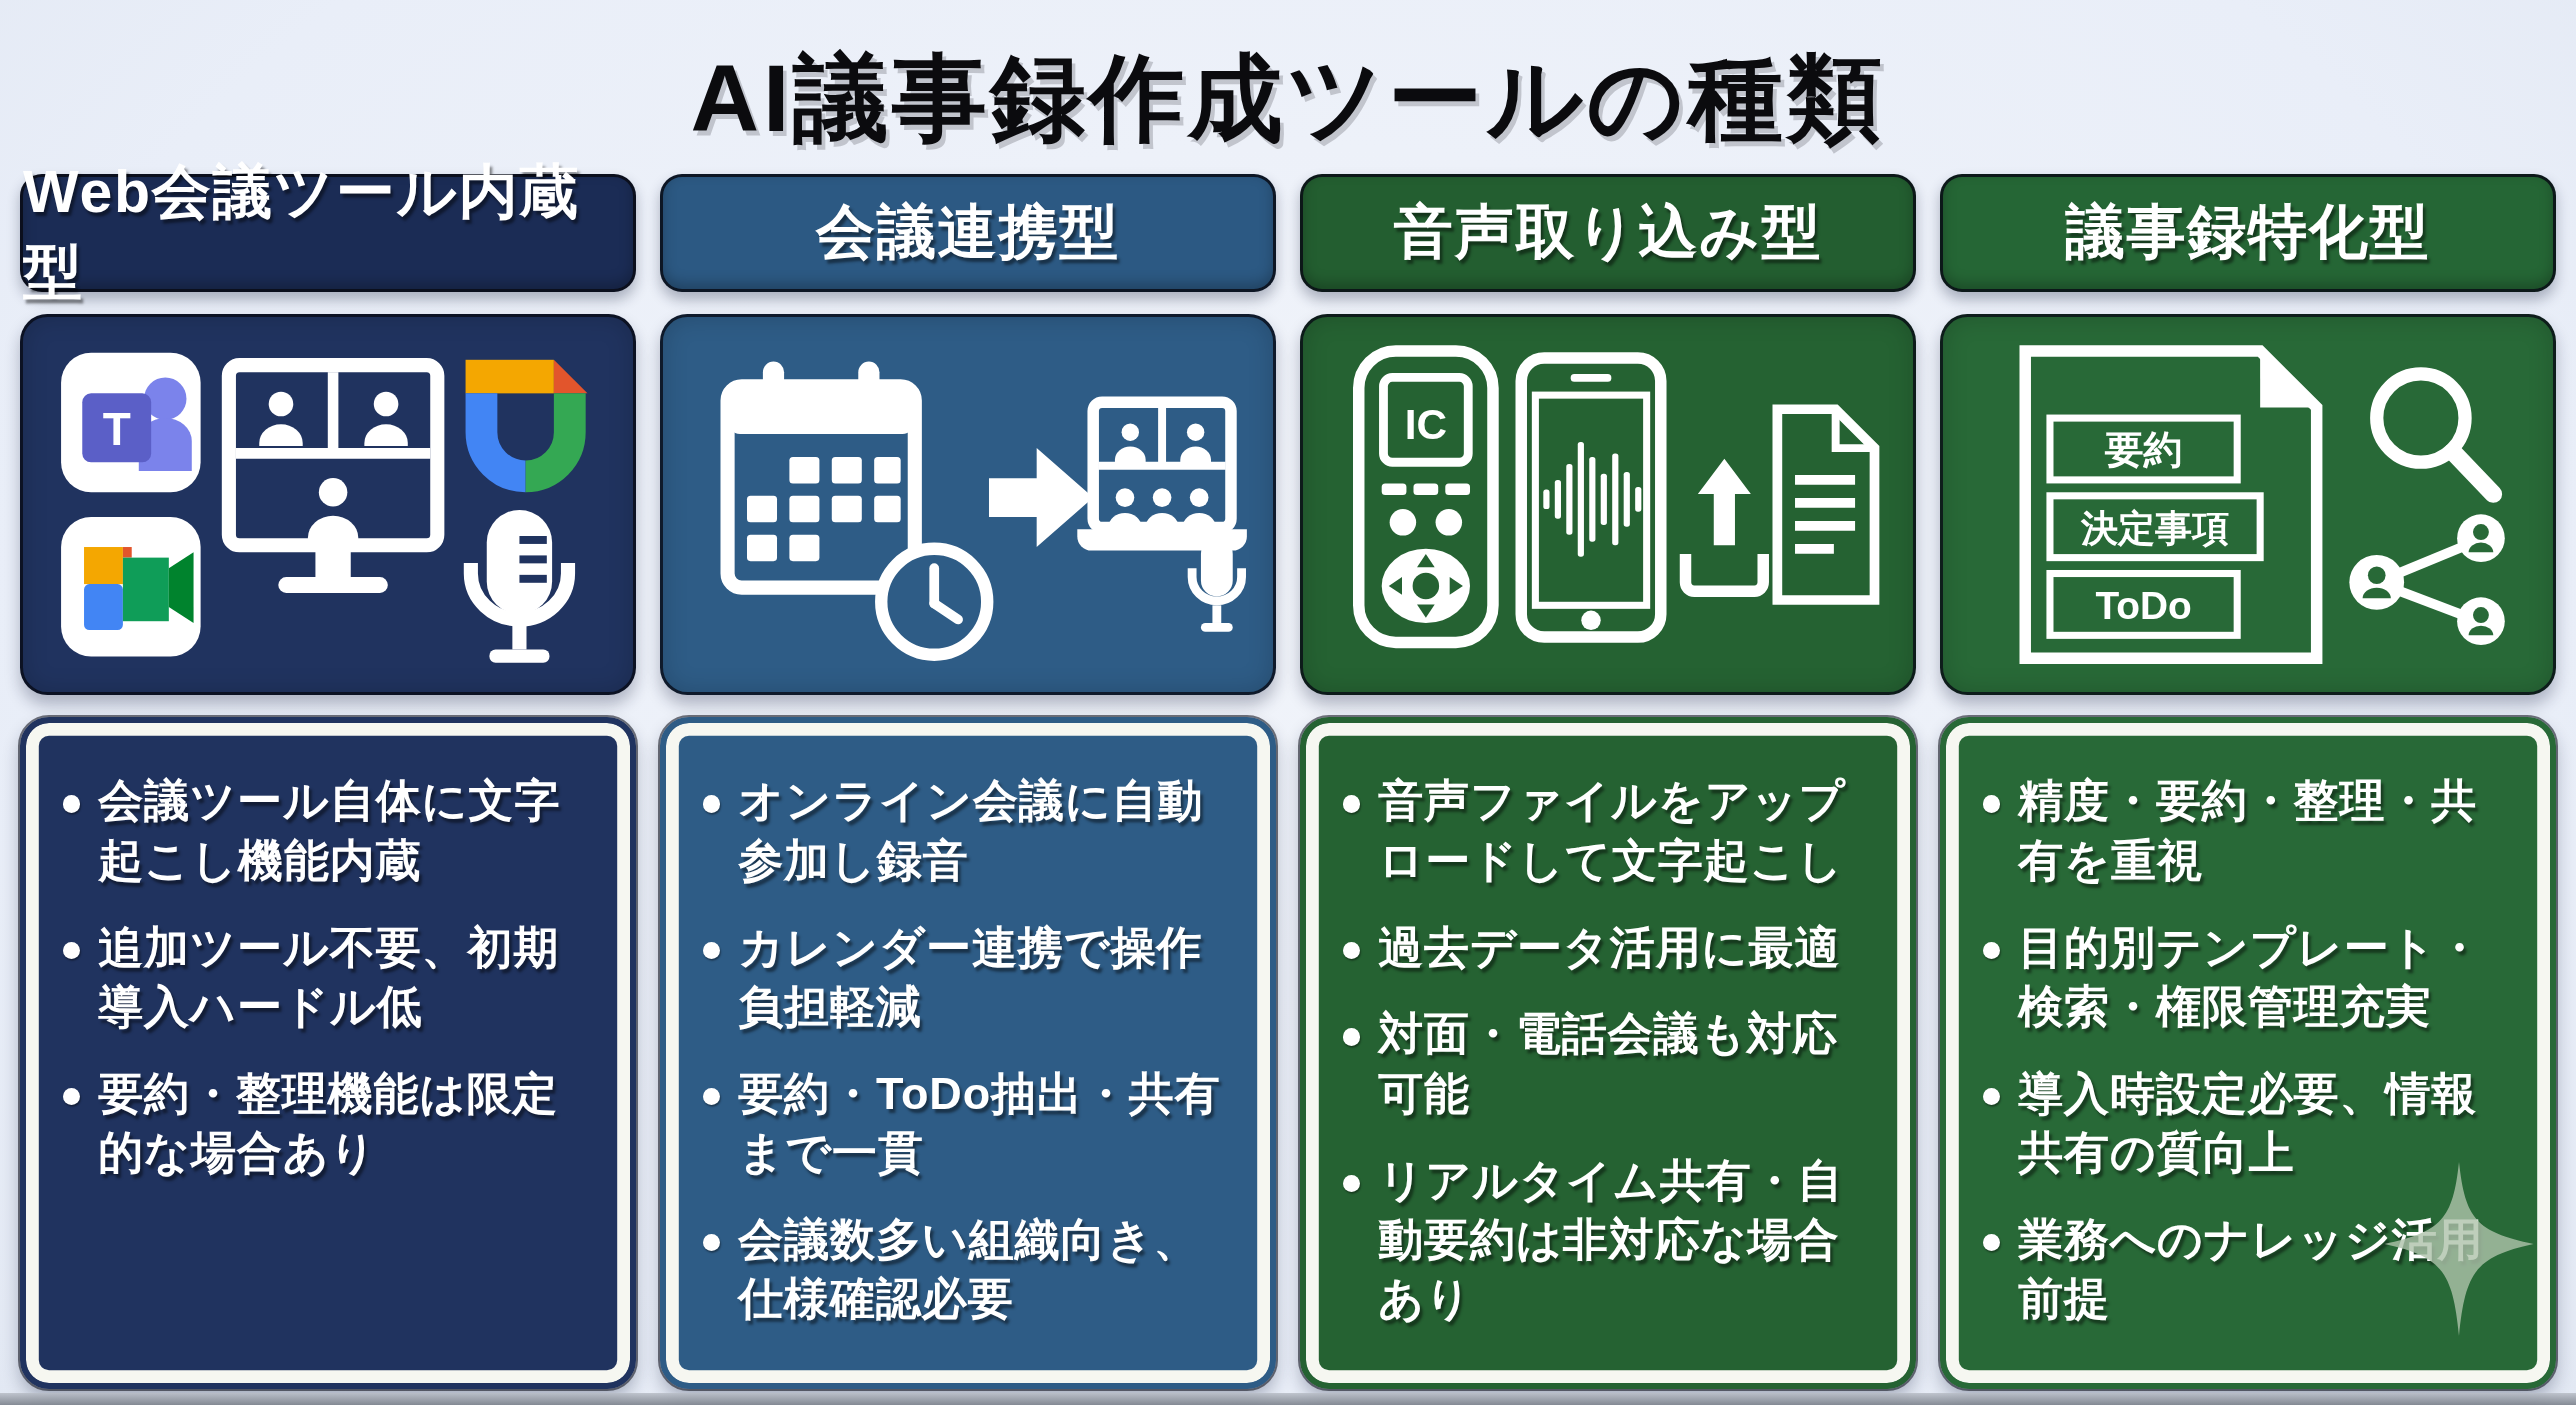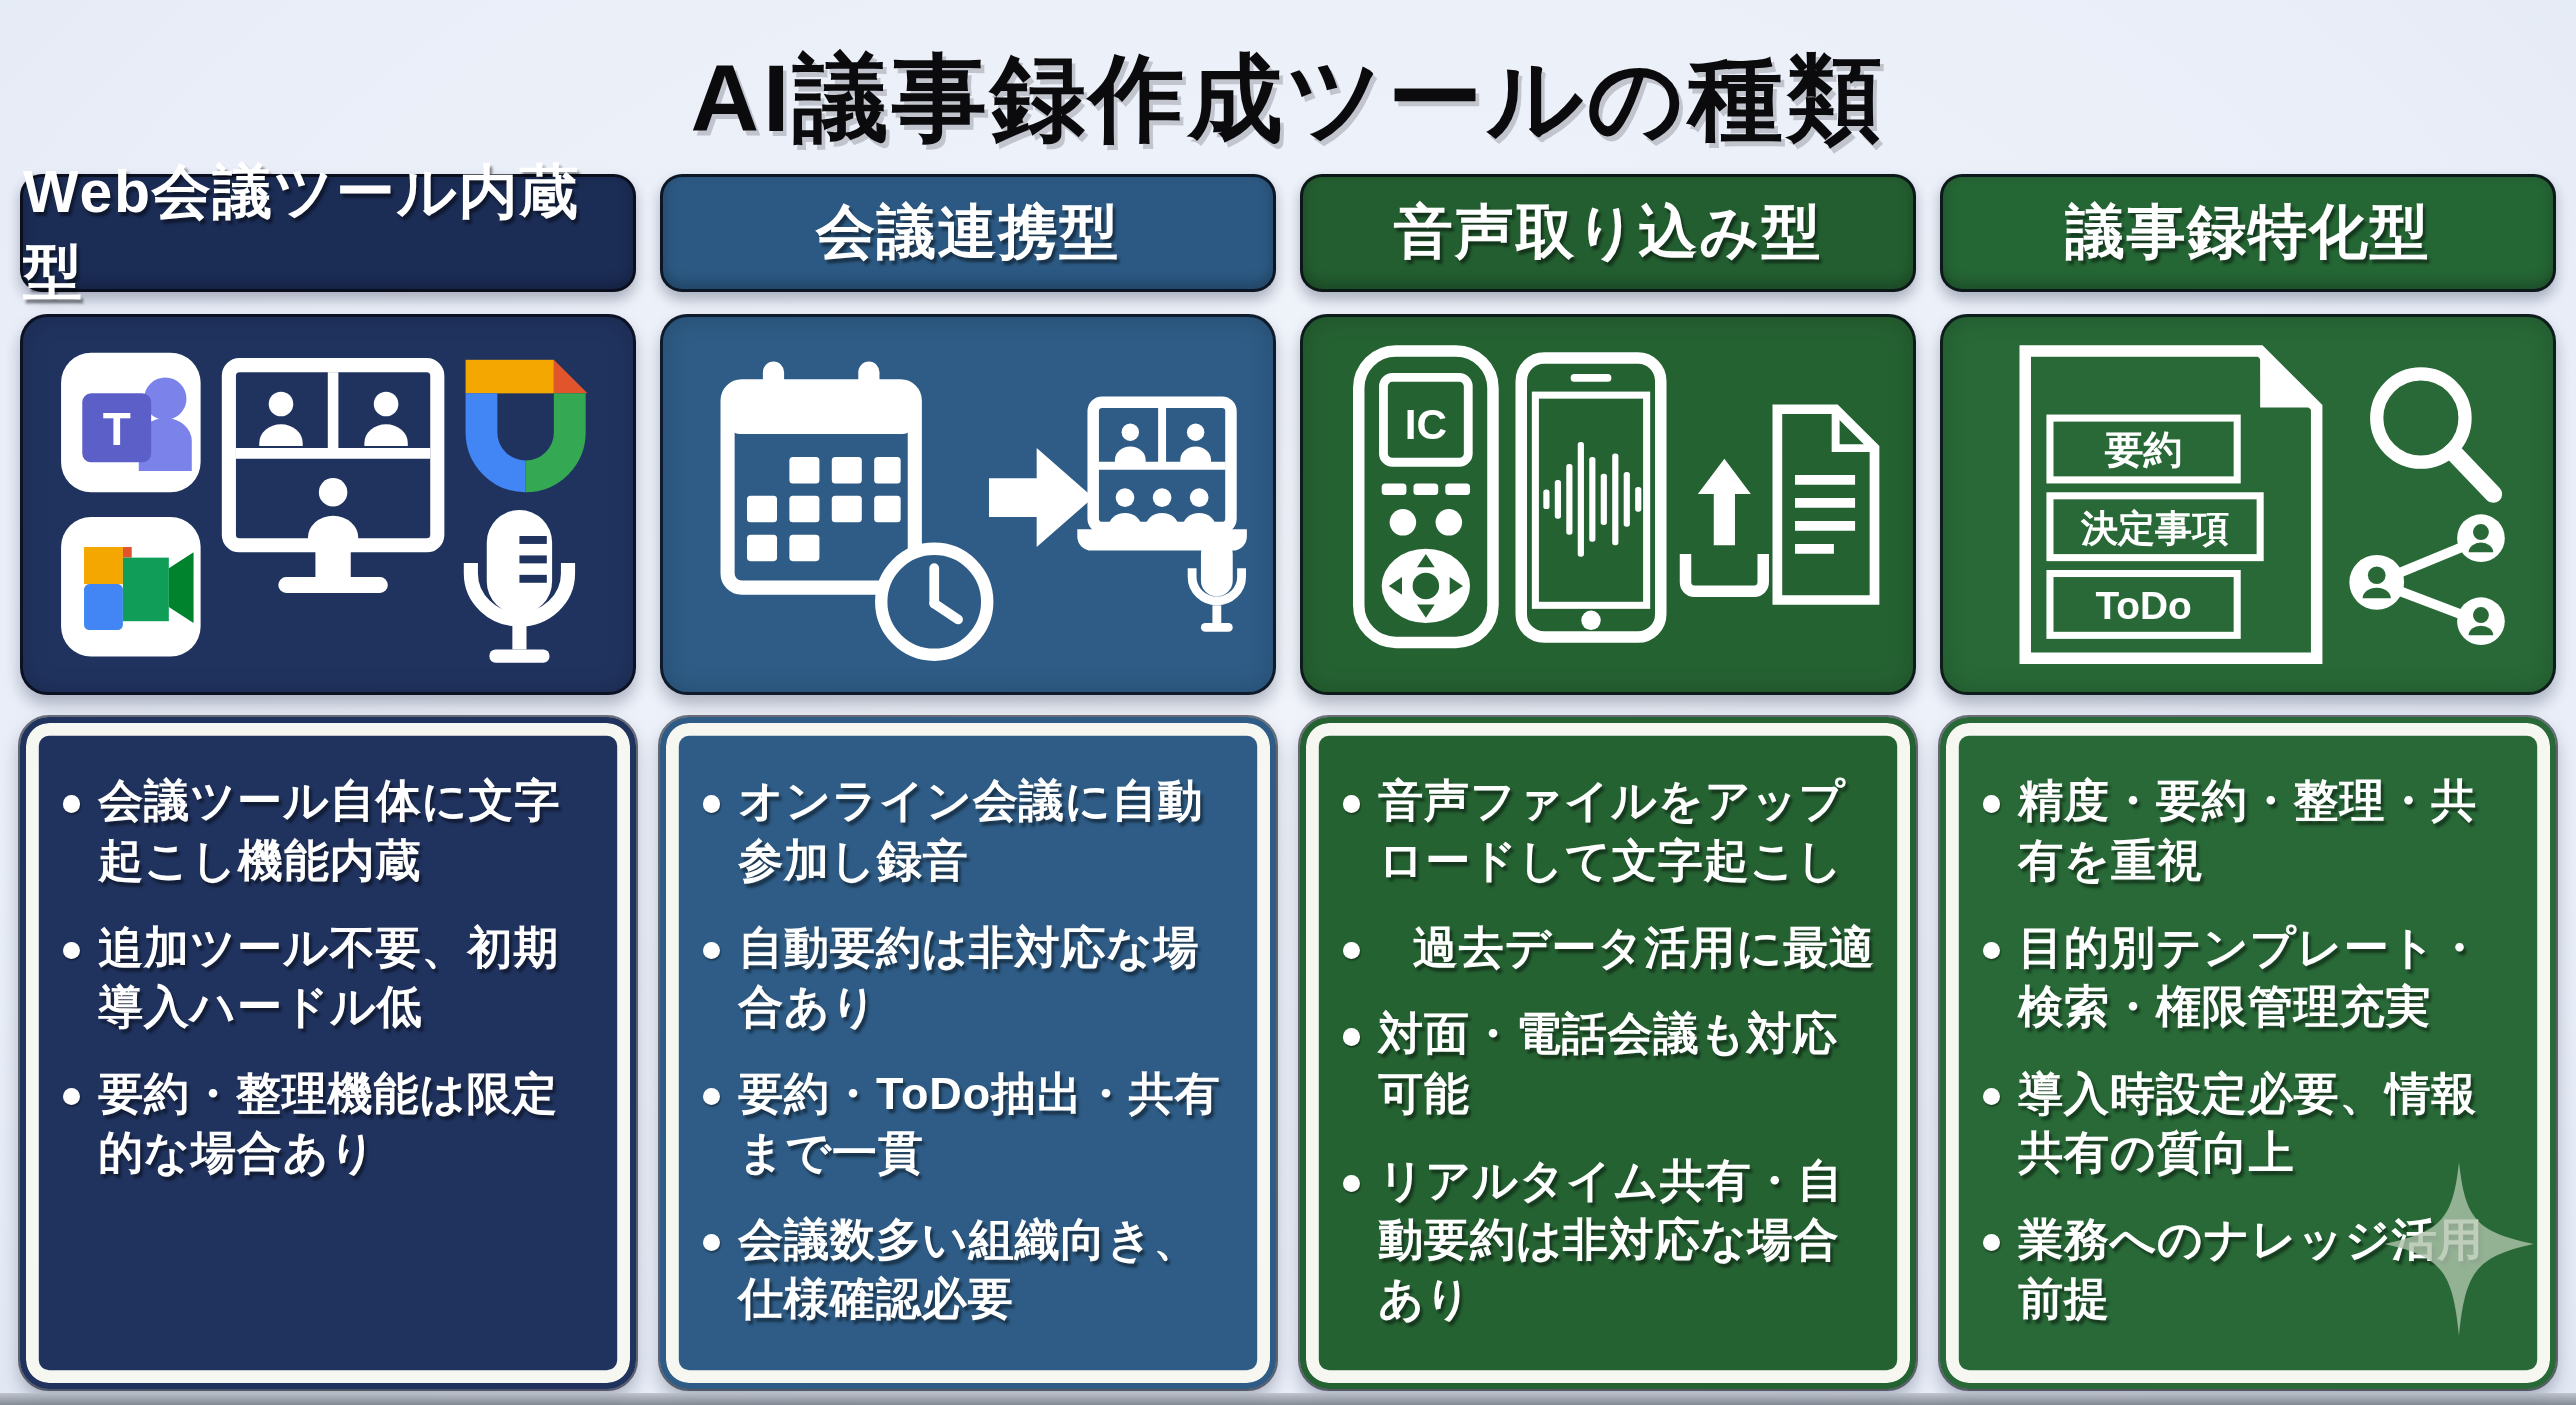--- a/index.html
+++ b/index.html
@@ -38,21 +38,21 @@
   .icon-panel svg{width:96%;height:96%;}
   .bullets-panel{
     flex:1;border-radius:29px;position:relative;
     background:var(--panel-bg,#20335f);
     border:6.4px solid var(--panel-bg,#20335f);
     outline:2.7px solid rgba(8,10,20,.55);
     box-shadow:inset 0 0 0 12.8px #f6f7f1, 0 9.1px 16.5px rgba(20,30,60,.30);
     padding:48px 35px 27.4px 31px;box-sizing:border-box;
   }
   .bullets{list-style:none;margin:0;padding:0;}
-  .bullets li{display:flex;align-items:flex-start;margin:0 0 27.4px 0;justify-content:space-between;}
+  .bullets li{display:flex;align-items:flex-start;margin:0 0 27.4px 0;}
   .dot{flex:none;width:17.4px;height:17.4px;border-radius:50%;background:#fff;margin:24px 18.3px 0 5.5px;
        box-shadow:0.9px 1.8px 1.8px rgba(0,0,0,.4);}
   .bt{color:#fff;font-size:45px;font-weight:800;line-height:1.32;letter-spacing:0.9px;
       text-shadow:2.7px 3.7px 2.7px rgba(0,0,0,.45);}
   .sparkle{position:absolute;right:20px;bottom:53px;width:154px;height:174px;opacity:.8;}
   .bottom-strip{
     position:absolute;left:0;right:0;bottom:0;height:12px;
     background:linear-gradient(#b9bec7,#757b85);opacity:.85;
   }
   svg text{font-family:"Liberation Sans", sans-serif;}
@@ -199,21 +199,21 @@
         </svg>
       </div>
       <div class="bullets-panel">
         <ul class="bullets">
           <li>
               <span class="dot"></span>
               <span class="bt">オンライン会議に自動参加し録音</span>
             </li>
           <li>
               <span class="dot"></span>
-              <span class="bt">自動要約は非対応な場合あり</span>
+              <span class="bt">カレンダー連携で操作負担軽減</span>
             </li>
           <li>
               <span class="dot"></span>
               <span class="bt">要約・ToDo抽出・共有まで一貫</span>
             </li>
           <li>
               <span class="dot"></span>
               <span class="bt">会議数多い組織向き、仕様確認必要</span>
             </li>
         </ul>

